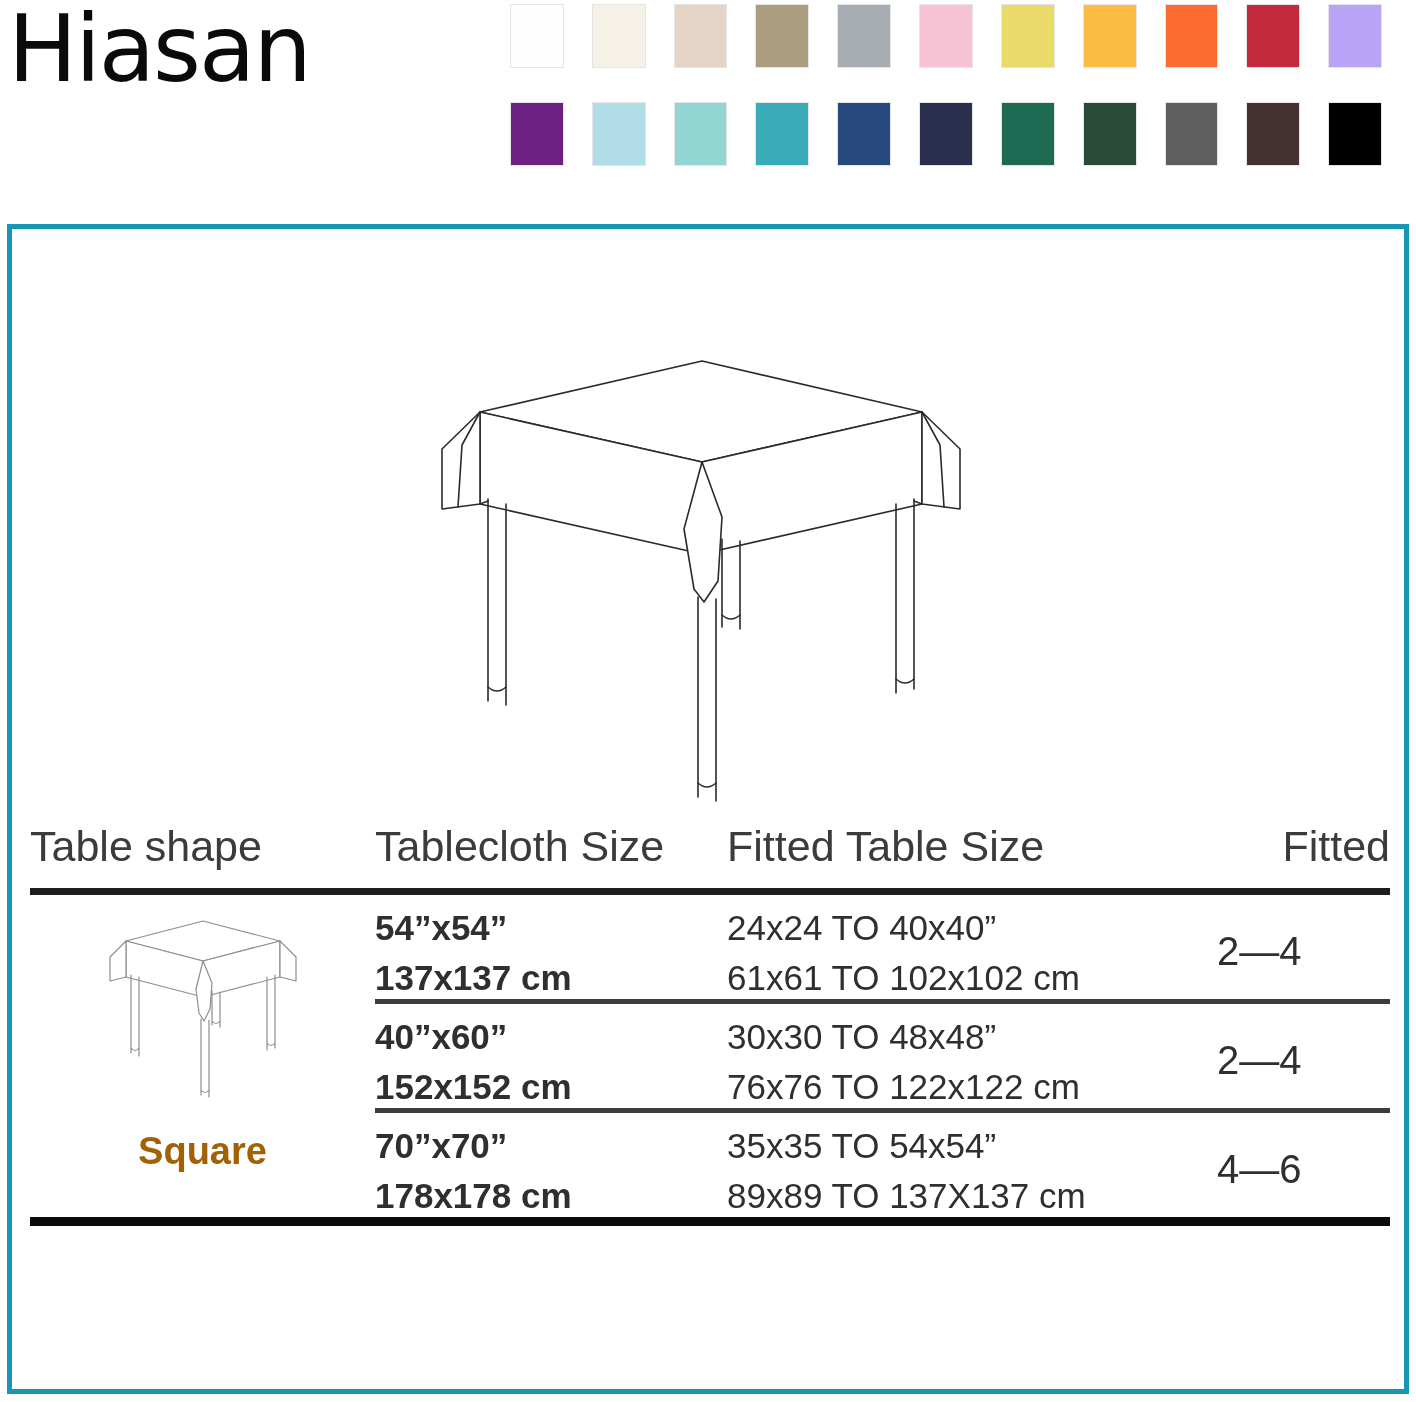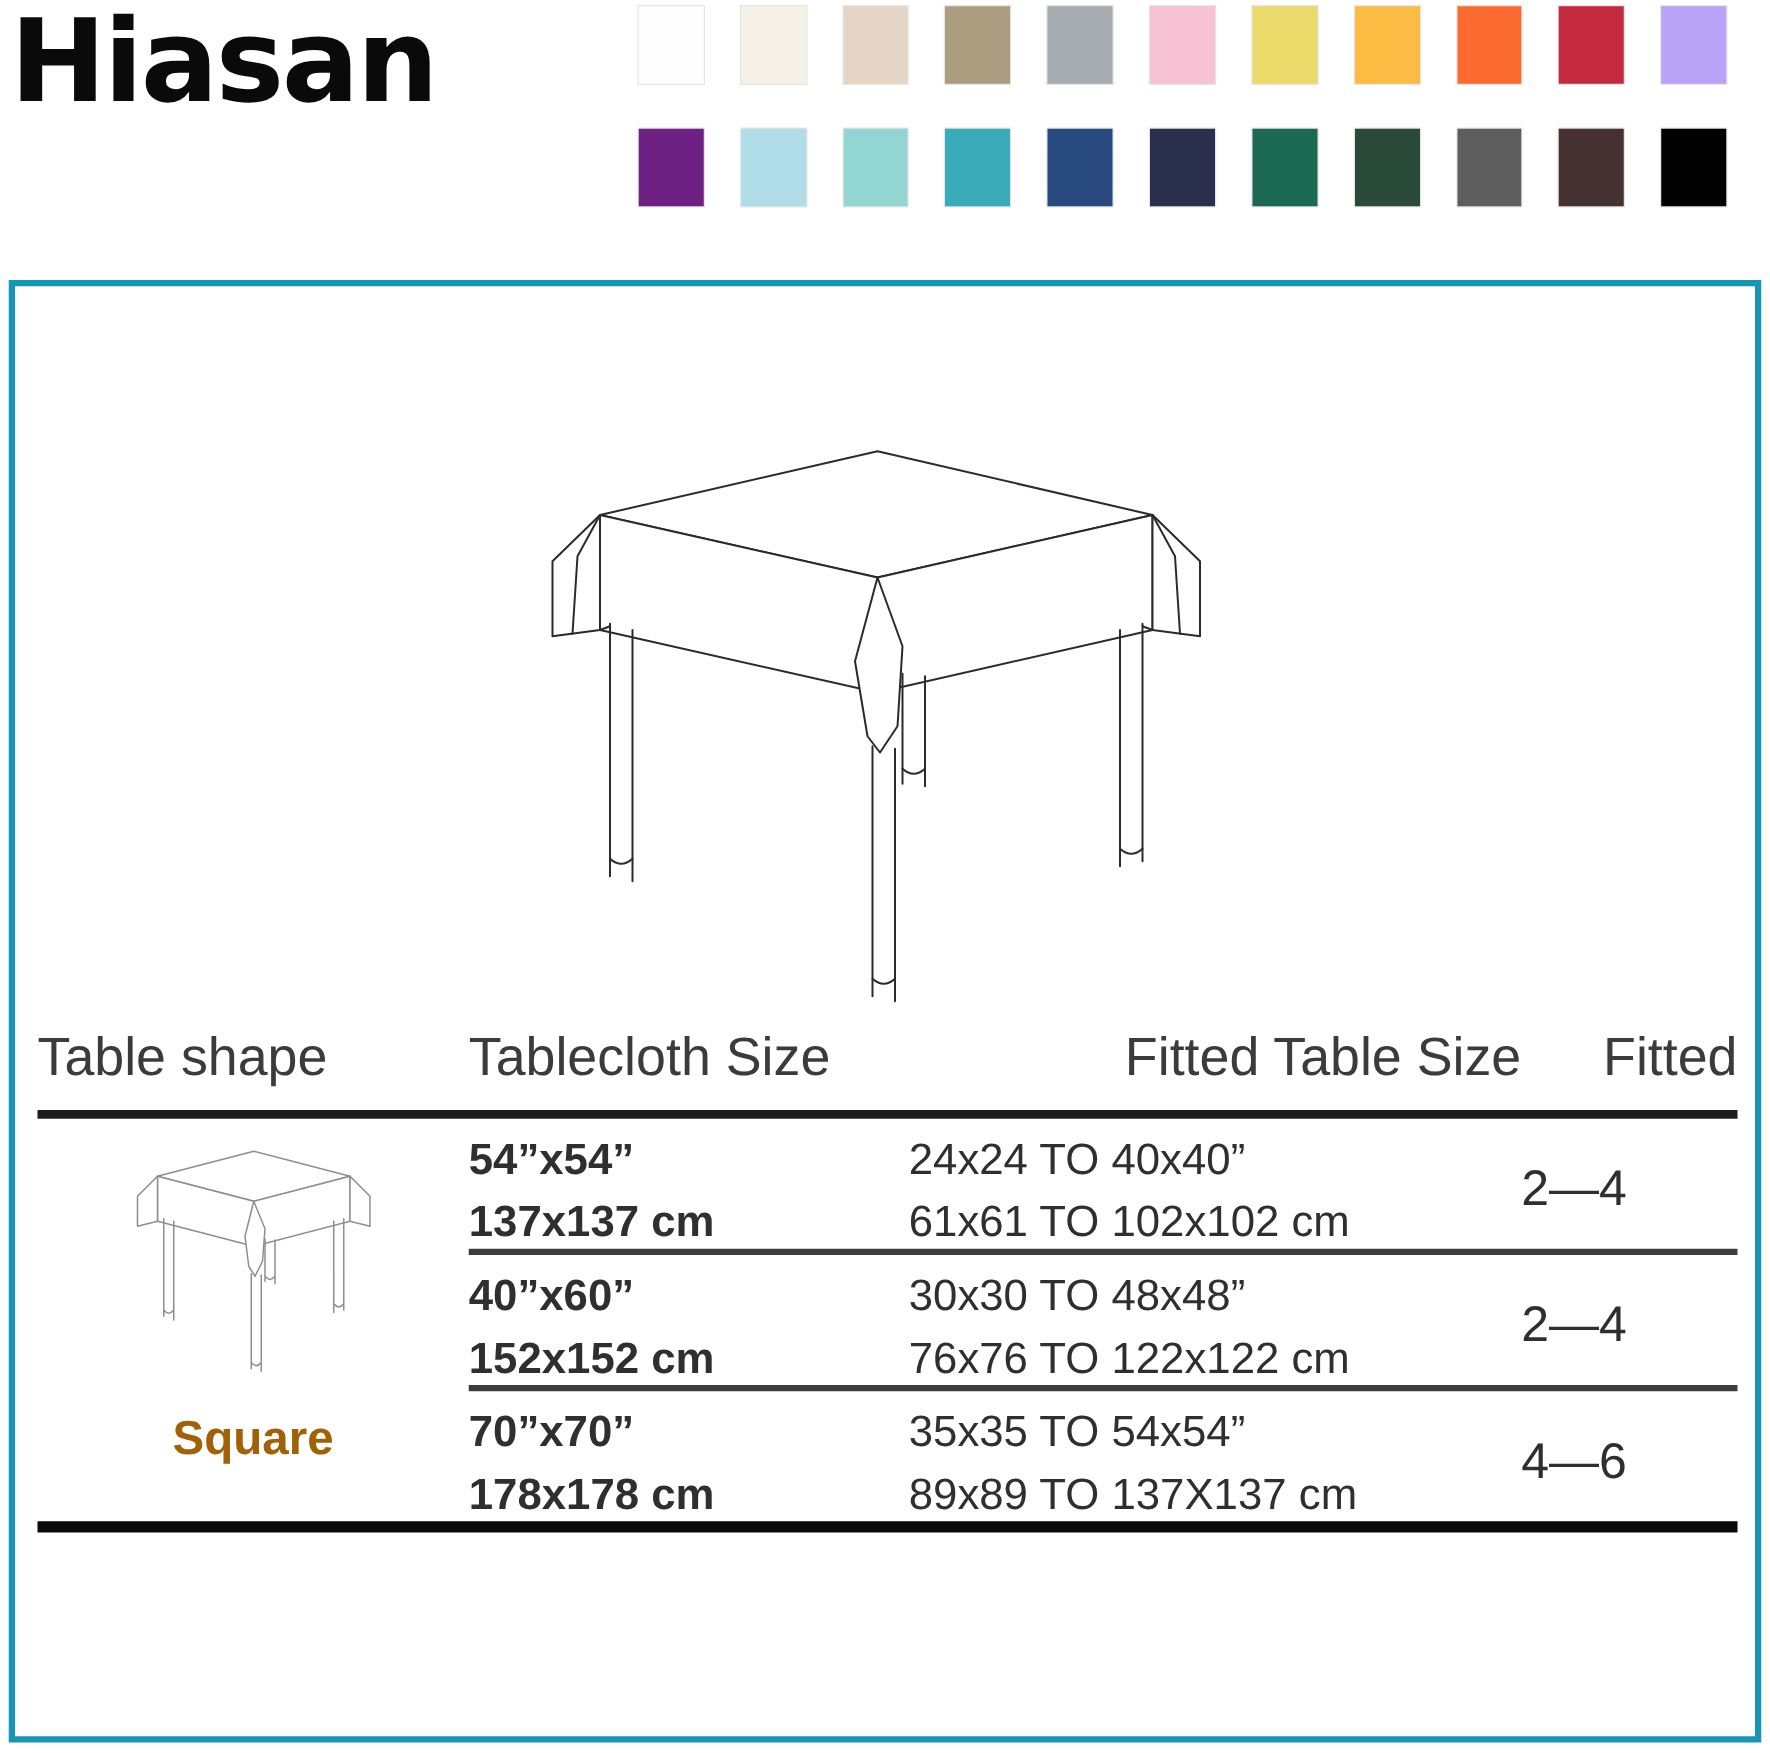--- a/index.html
+++ b/index.html
@@ -14,21 +14,21 @@
     font-family: "Liberation Sans", sans-serif;
     overflow: hidden;
   }
 
   
   .brand {
     position: absolute;
     left: 8px;
     top: 4px;
     font-size: 92px;
-    font-weight: 700;
+    font-weight: 400;
     letter-spacing: -2px;
     color: #0a0a0a;
     line-height: 1;
     font-family: "DejaVu Sans", sans-serif;
   }
 
   
   .palette {
     position: absolute;
     left: 511px;
@@ -90,21 +90,21 @@
   }
   .th {
     font-size: 43px;
     color: #3b3b3b;
     font-weight: 400;
     white-space: nowrap;
     font-family: "Liberation Sans", sans-serif;
   }
   .col-shape   { width: 345px; }
   .col-cloth   { width: 352px; }
-  .col-fitted  { width: 490px; text-align: right; }
+  .col-fitted  { width: 490px; }
   .col-seat    { width: 173px; text-align: right; }
 
   .rule-thick {
     height: 7px;
     background: #1d1d1d;
     width: 100%;
   }
   .rule-bottom {
     height: 9px;
     background: #0a0a0a;

